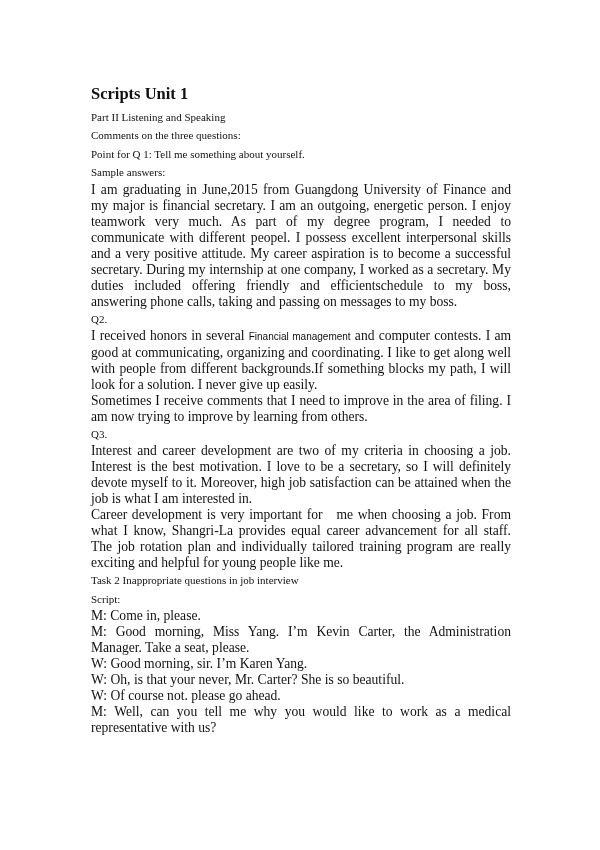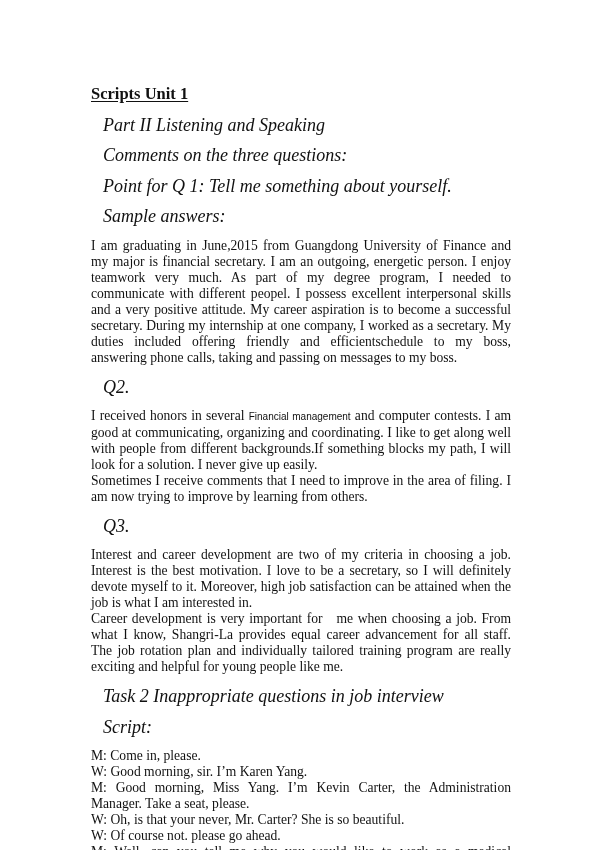--- a/index.html
+++ b/index.html
@@ -18,29 +18,27 @@
     .page {
       position: absolute;
       left: 91px;
       top: 84px;
       width: 420px;
     }
     .title {
       font-weight: bold;
       font-size: 16.5px;
       line-height: 20px;
-      text-decoration: underline;
       text-underline-offset: 2px;
       margin: 0 0 4px 0;
     }
     .line {
-      font-size: 18px;
+      font-size: 11px;
       line-height: 18.4px;
-      margin: 12px;
-      font-style: italic;
+      margin: 0;
     }
     .para {
       font-size: 13.6px;
       line-height: 16px;
       margin: 0;
       text-align: justify;
       text-align-last: left;
     }
     .sans-inline {
       font-family: "Liberation Sans", "DejaVu Sans", sans-serif;
@@ -65,19 +63,19 @@
   <p class="para">Sometimes I receive comments that I need to improve in the area of filing. I am now trying to improve by learning from others.</p>
 
   <p class="line">Q3.</p>
   <p class="para">Interest and career development are two of my criteria in choosing a job. Interest is the best motivation. I love to be a secretary, so I will definitely devote myself to it. Moreover, high job satisfaction can be attained when the job is what I am interested in.</p>
   <p class="para">Career development is very important for &nbsp; me when choosing a job. From what I know, Shangri-La provides equal career advancement for all staff. The job rotation plan and individually tailored training program are really exciting and helpful for young people like me.</p>
 
   <p class="line">Task 2 Inappropriate questions in job interview</p>
   <p class="line">Script:</p>
 
   <p class="para">M: Come in, please.</p>
+  <p class="para">M: Good morning, Miss Yang. I’m Kevin Carter, the Administration Manager. Take a seat, please.</p>
   <p class="para">W: Good morning, sir. I’m Karen Yang.</p>
-  <p class="para">M: Good morning, Miss Yang. I’m Kevin Carter, the Administration Manager. Take a seat, please.</p>
   <p class="para">W: Oh, is that your never, Mr. Carter? She is so beautiful.</p>
   <p class="para">W: Of course not. please go ahead.</p>
   <p class="para">M: Well, can you tell me why you would like to work as a medical representative with us?</p>
 
 </div>
 
 </body></html>

